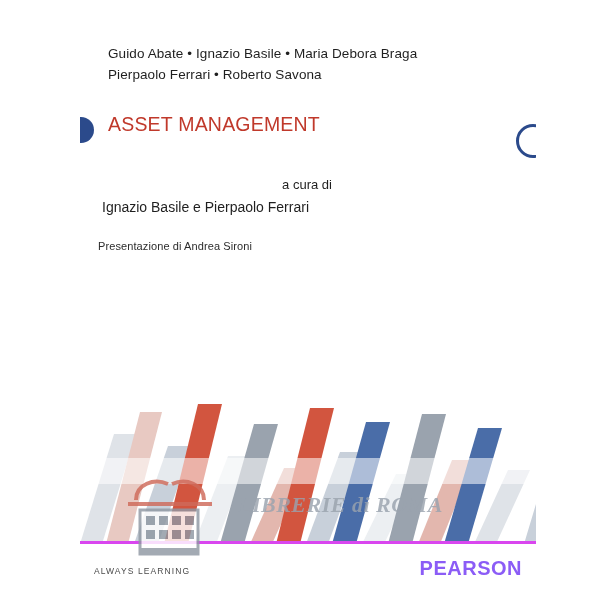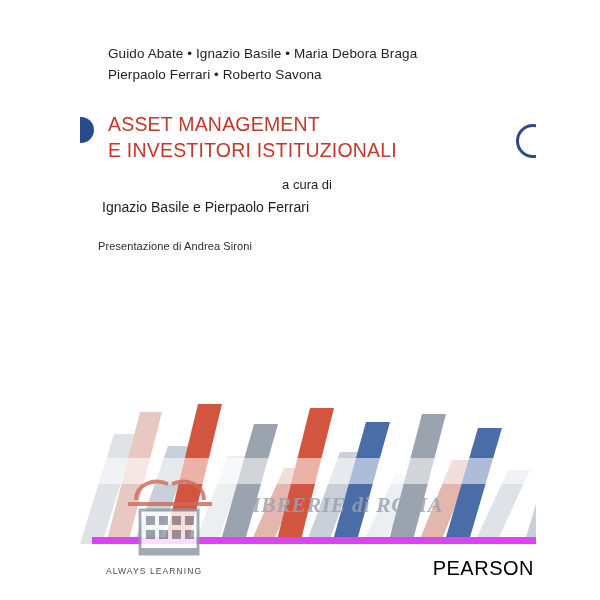--- a/index.html
+++ b/index.html
@@ -118,43 +118,43 @@
     left: 0;
     bottom: 60px;
     width: 456px;
     height: 26px;
     background: rgba(255,255,255,0.55);
   }
 
   
   .footer {
     position: absolute;
-    left: 12px;
+    left: 0;
     bottom: 0;
     width: 456px;
     height: 44px;
     background: #ffffff;
-    border-top: 7px solid #d946ef;
+    border-top: 3px solid #d946ef;
   }
   .always-learning {
     position: absolute;
     left: 14px;
     bottom: 12px;
     font-size: 8.5px;
     letter-spacing: 1.1px;
     color: #4a4a4a;
   }
   .pearson {
     position: absolute;
     right: 14px;
     bottom: 8px;
     font-size: 20px;
-    font-weight: normal;
+    font-weight: bold;
     letter-spacing: 0.5px;
-    color: #000000;
+    color: #8b5cf6;
   }
 
   
   .watermark {
     position: absolute;
     left: 100px;
     top: 470px;
     width: 430px;
     height: 100px;
     opacity: 0.82;
@@ -190,21 +190,20 @@
     <div class="circle-left"></div>
     <div class="circle-right"></div>
 
     <div class="authors">
       <div>Guido Abate • Ignazio Basile • Maria Debora Braga</div>
       <div>Pierpaolo Ferrari • Roberto Savona</div>
     </div>
 
     <div class="title">
       <div>ASSET MANAGEMENT</div>
-      <div>E INVESTITORI ISTITUZIONALI</div>
     </div>
 
     <div class="editors">
       <span class="small-intro">a cura di</span>
       <div>Ignazio Basile e Pierpaolo Ferrari</div>
     </div>
 
     <div class="presentation">Presentazione di Andrea Sironi</div>
 
     <div class="band">

